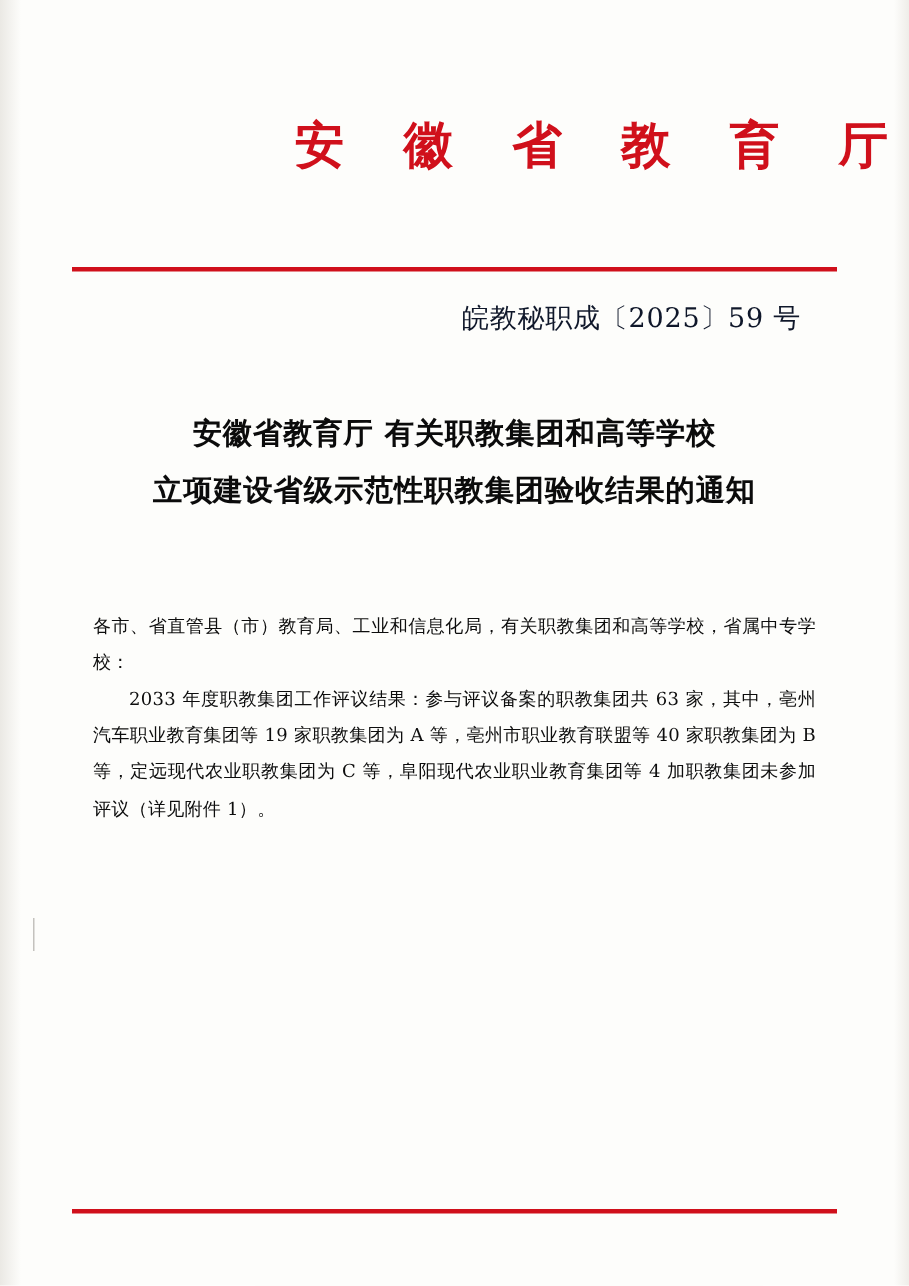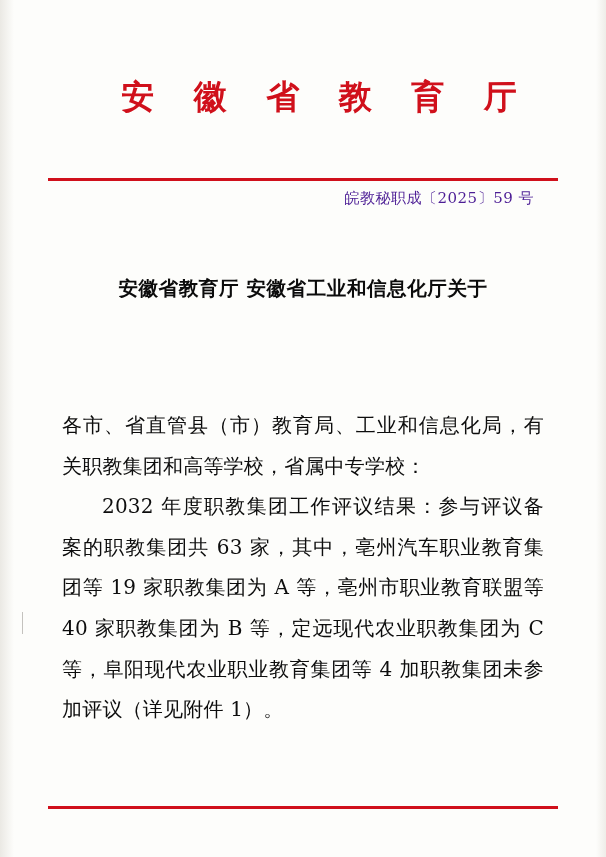--- a/index.html
+++ b/index.html
@@ -37,41 +37,41 @@
     width: 10px;
     background: linear-gradient(to left, rgba(205,200,190,0.30), rgba(255,255,255,0));
     pointer-events: none;
   }
 
   .masthead {
     position: absolute;
     left: 0;
     right: 0;
     top: 74px;
-    text-align: center;
+    text-align: right;
     padding-left: 32px;
   }
   .masthead .line {
     color: #d0101b;
     font-family: "DejaVu Serif", "Liberation Serif", serif;
     font-weight: bold;
     letter-spacing: 14px;
     text-indent: 14px;
     line-height: 1.42;
     white-space: nowrap;
   }
   .masthead .line1 { font-size: 33px; }
   .masthead .line2 { font-size: 30px; }
 
   .doc-number {
     position: absolute;
     right: 72px;
-    top: 189px;
-    font-size: 15px;
-    color: #4c1d95;
+    top: 200px;
+    font-size: 18px;
+    color: #0f172a;
     letter-spacing: 0.5px;
     font-family: "DejaVu Serif", "Liberation Serif", serif;
   }
 
   .red-rule {
     position: absolute;
     left: 48px;
     right: 48px;
     height: 2px;
     background: #d0101b;
@@ -92,21 +92,21 @@
     color: #0b0b0b;
     font-family: "DejaVu Serif", "Liberation Serif", serif;
   }
   .title .tl { display: block; white-space: nowrap; }
 
   .body-text {
     position: absolute;
     left: 62px;
     right: 62px;
     top: 405px;
-    font-size: 20px;
+    font-size: 12px;
     line-height: 2.03;
     color: #0d0d0d;
     text-align: justify;
     letter-spacing: 0.2px;
     font-family: "DejaVu Serif", "Liberation Serif", serif;
   }
   .body-text p {
     margin: 0;
   }
   .body-text p.indent {
@@ -129,25 +129,26 @@
 
   <div class="masthead">
     <div class="line line1">安 徽 省 教 育 厅</div>
   </div>
 
   <div class="red-rule top"></div>
 
   <div class="doc-number">皖教秘职成〔2025〕59 号</div>
 
   <div class="title">
-    <span class="tl">安徽省教育厅 安徽省工业和信息化厅关于</span>
+    <span class="tl">安徽省教育厅 有关职教集团和高等学校</span>
+    <span class="tl">立项建设省级示范性职教集团验收结果的通知</span>
   </div>
 
   <div class="body-text">
     <p>各市、省直管县（市）教育局、工业和信息化局，有关职教集团和高等学校，省属中专学校：</p>
-    <p class="indent">2032 年度职教集团工作评议结果：参与评议备案的职教集团共 63 家，其中，亳州汽车职业教育集团等 19 家职教集团为 A 等，亳州市职业教育联盟等 40 家职教集团为 B 等，定远现代农业职教集团为 C 等，阜阳现代农业职业教育集团等 4 加职教集团未参加评议（详见附件 1）。</p>
+    <p class="indent">2033 年度职教集团工作评议结果：参与评议备案的职教集团共 63 家，其中，亳州汽车职业教育集团等 19 家职教集团为 A 等，亳州市职业教育联盟等 40 家职教集团为 B 等，定远现代农业职教集团为 C 等，阜阳现代农业职业教育集团等 4 加职教集团未参加评议（详见附件 1）。</p>
   </div>
 
   <div class="margin-tick"></div>
 
   <div class="red-rule bottom"></div>
 
 </div>
 
 </body></html>

